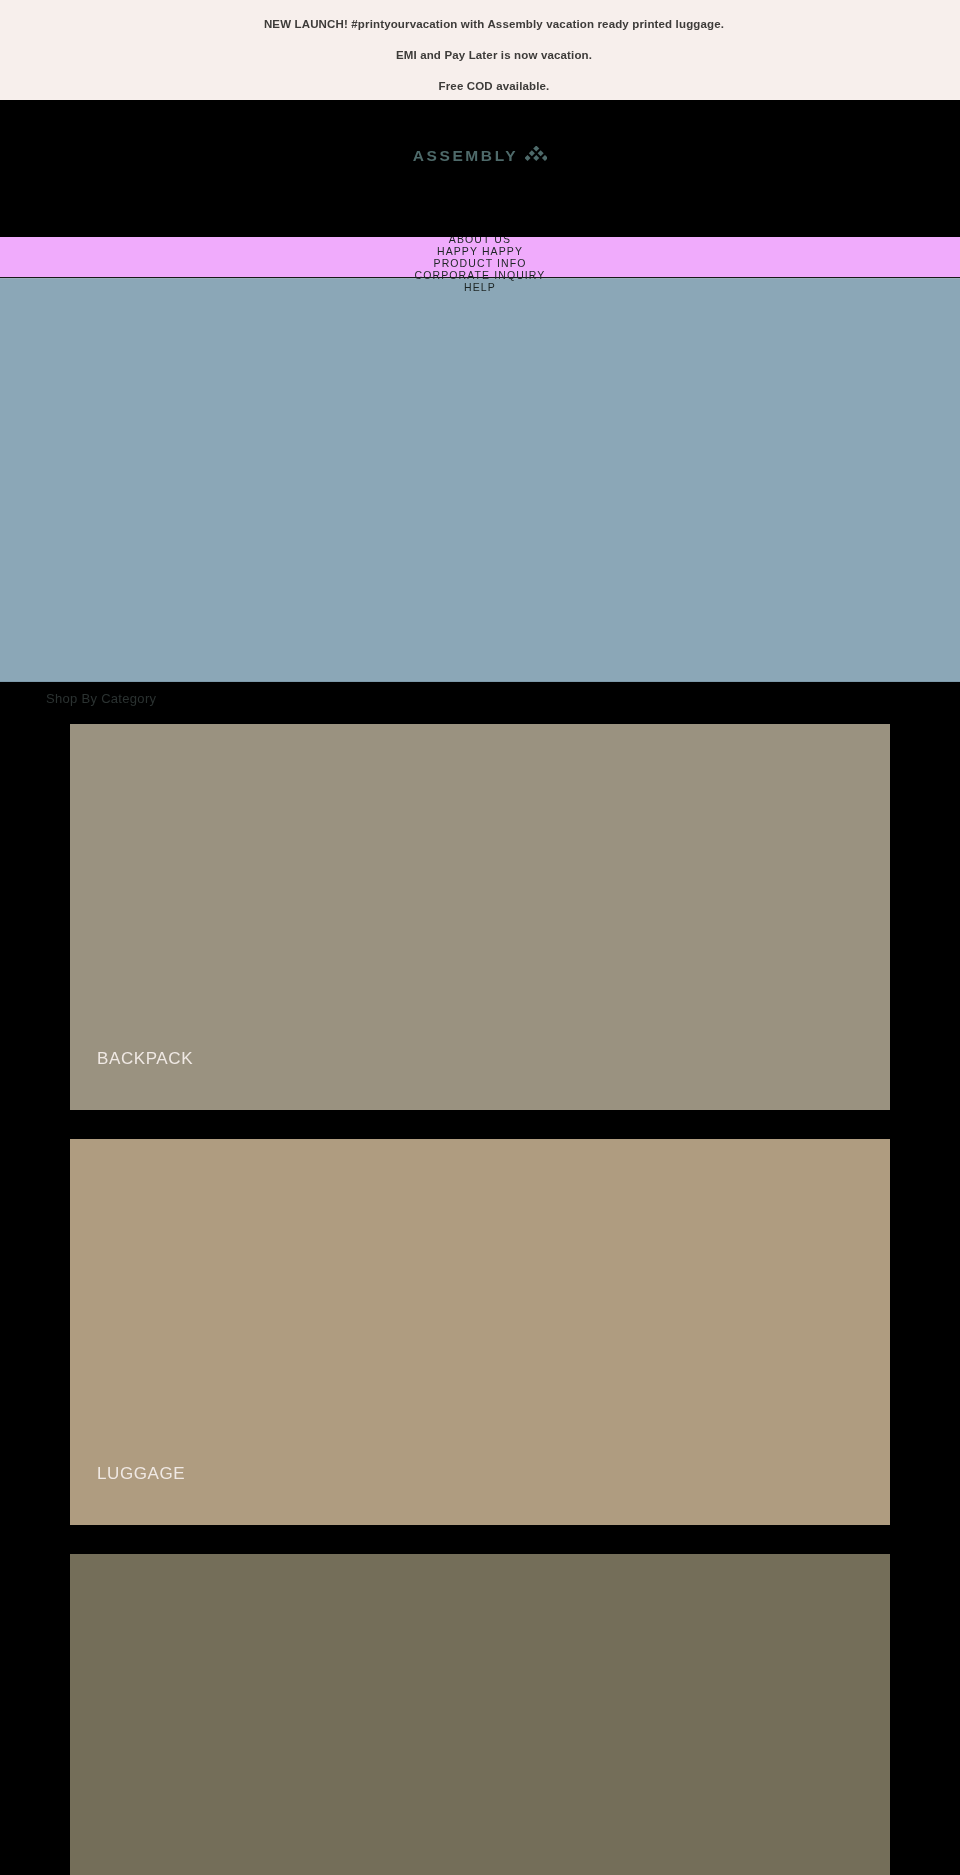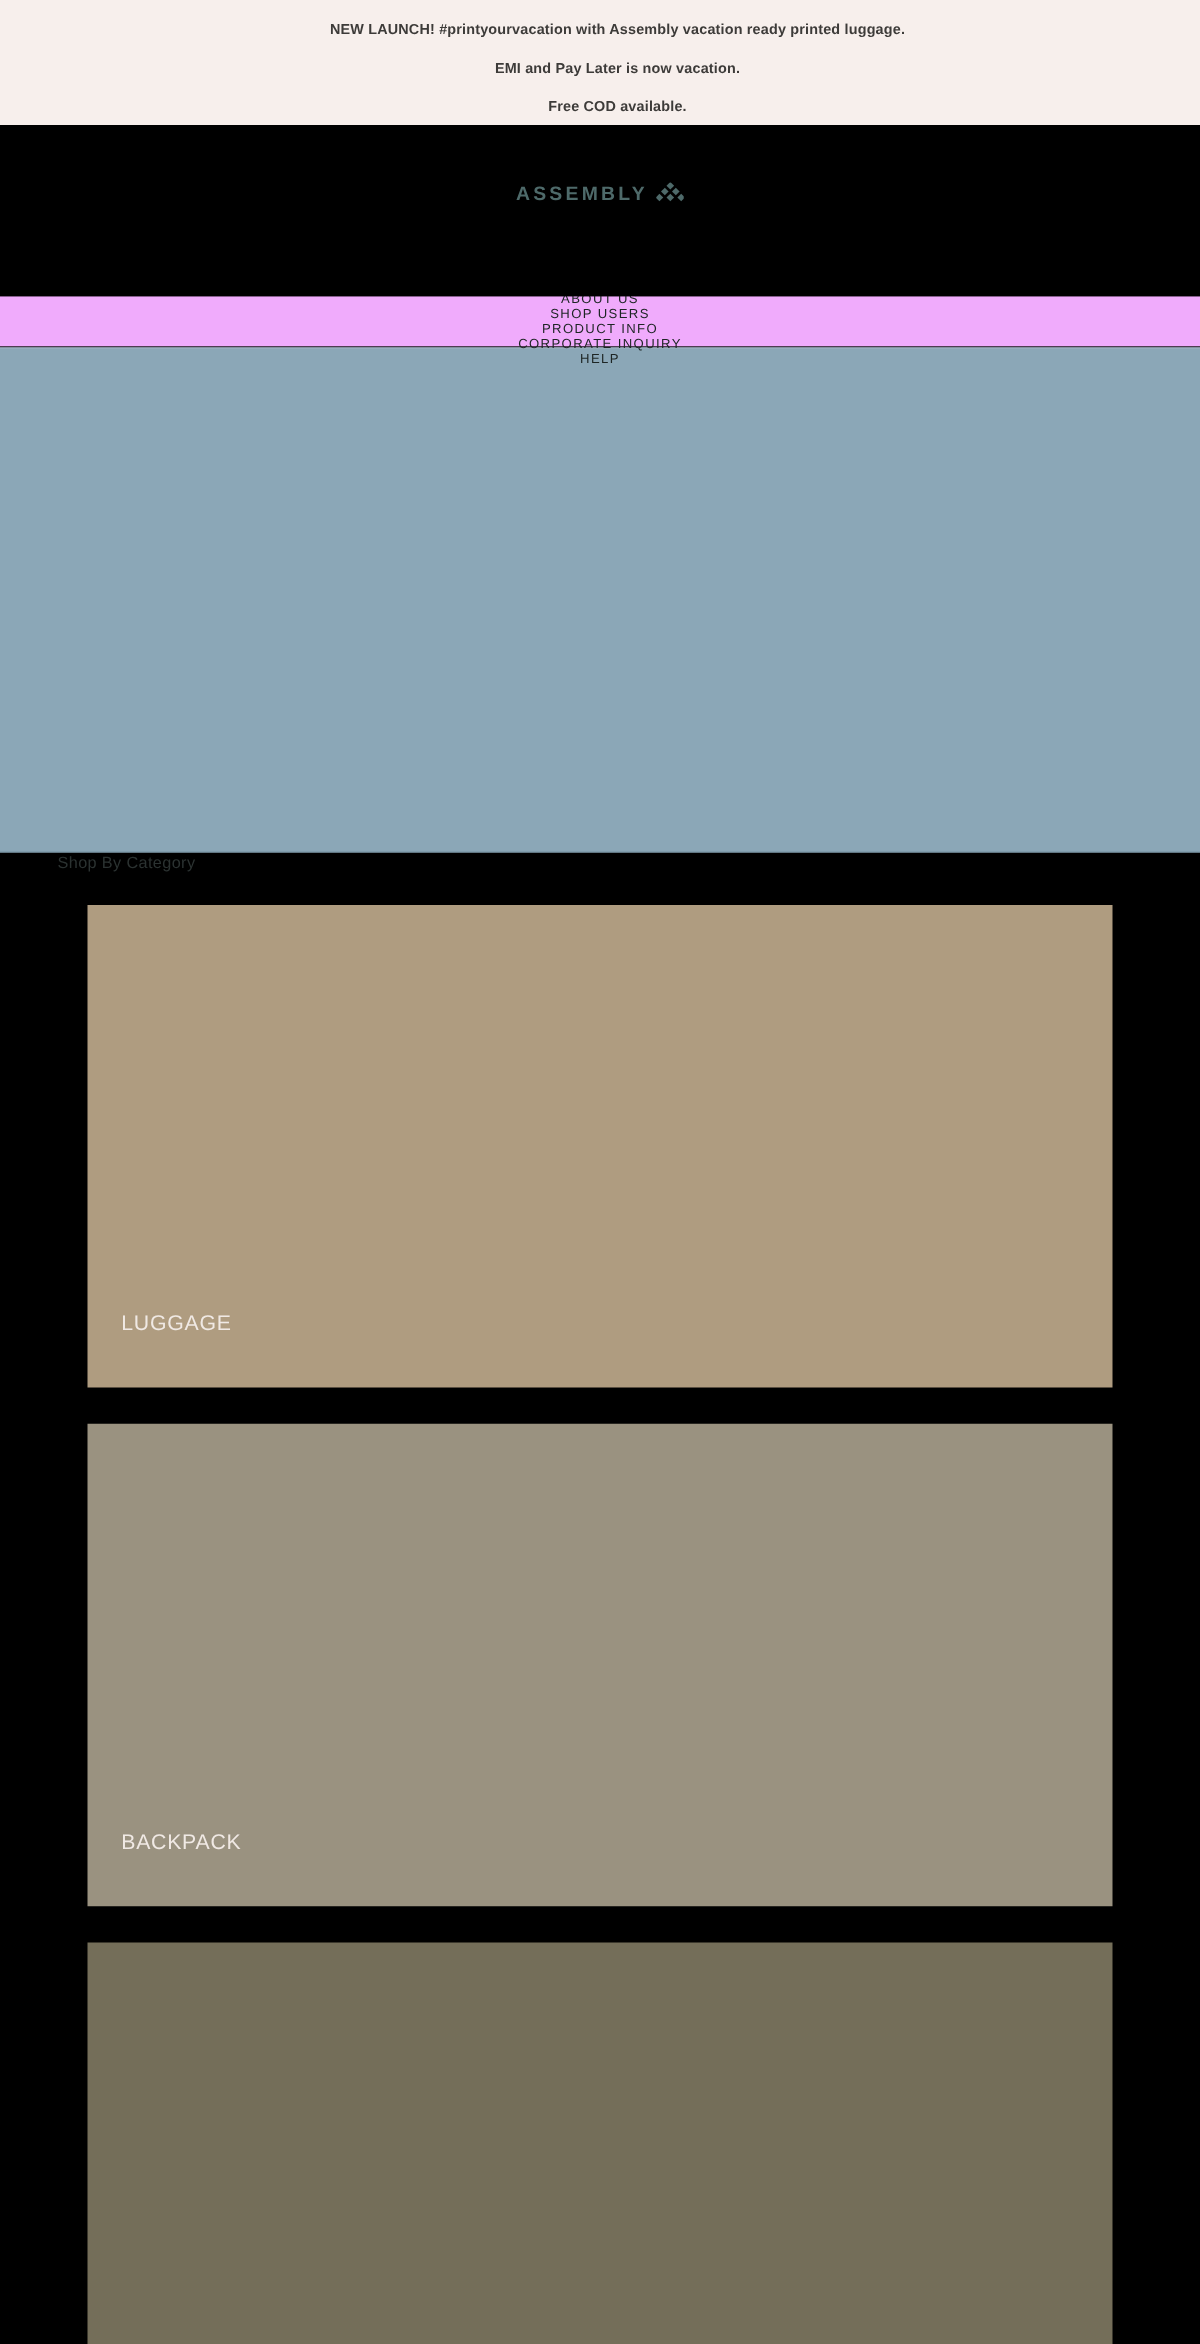--- a/index.html
+++ b/index.html
@@ -86,20 +86,21 @@
     height:404px;
     background:#8ba7b7;
     border-top:1px solid #9ab0be;
     border-bottom:1px solid #7e9aaa;
   }
 
   
   .section-head {
     height:32px;
     display:flex;
+    align-items:center;
     padding:0 0 0 46px;
   }
   .section-head h2 {
     font-size:13px;
     font-weight:normal;
     color:#2b3231;
     letter-spacing:0.3px;
   }
 
   .cat-list {
@@ -150,35 +151,35 @@
           <rect x="17.8" y="9.9" width="4.3" height="4.3" transform="rotate(45 19.95 12.05)"></rect>
         </g>
       </svg>
     </span>
   </div>
 </div>
 
 <div class="nav">
   <div class="nav-item">SHOP</div>
   <div class="nav-item">ABOUT US</div>
-  <div class="nav-item">SHOP USERS</div>
+  <div class="nav-item">HAPPY HAPPY</div>
   <div class="nav-item">PRODUCT INFO</div>
   <div class="nav-item">CORPORATE INQUIRY</div>
   <div class="nav-item">HELP</div>
 </div>
 
 <div class="hero"></div>
 
 <div class="section-head">
   <h2>Shop By Category</h2>
 </div>
 
 <div class="cat-list">
+  <div class="cat-card" style="background:#9a9280;">
+    <span class="cat-label">BACKPACK</span>
+  </div>
   <div class="cat-card" style="background:#af9c80;">
     <span class="cat-label">LUGGAGE</span>
-  </div>
-  <div class="cat-card" style="background:#9a9280;">
-    <span class="cat-label">BACKPACK</span>
   </div>
   <div class="cat-card" style="background:#746e59;">
     <span class="cat-label"></span>
   </div>
 </div>
 
 </body></html>

